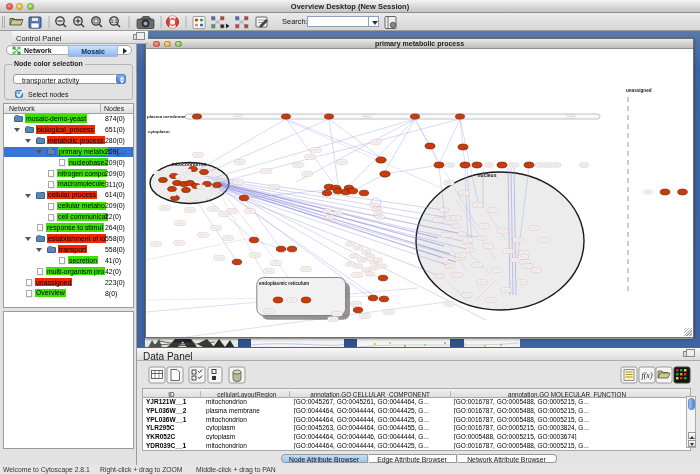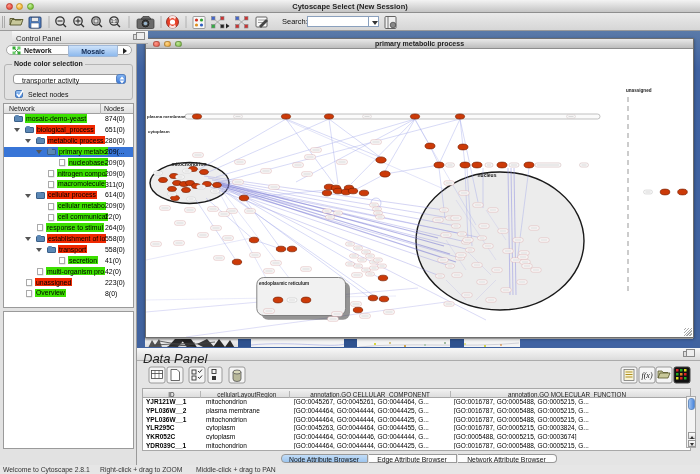--- a/index.html
+++ b/index.html
@@ -99,21 +99,21 @@
 .ilight { position:absolute; top:2px; width:6.5px; height:6.5px; border-radius:50%;
   border:0.5px solid rgba(0,0,0,0.25); }
 #canvas { position:absolute; left:0; top:11.5px; width:547px; height:287px; background:#fff; }
 #grip { position:absolute; right:1px; bottom:1px; width:8px; height:8px;
   background:repeating-linear-gradient(135deg,#fff,#fff 1px,#aaa 1px,#aaa 2px); }
 
 
 #dpanel { left:137px; top:348px; width:563px; height:117px; background:#e4e4e4; }
 #dpanel-hdr { position:absolute; left:0; top:0; width:563px; height:13px;
   background:linear-gradient(#f8f8f8,#dcdcdc); border-bottom:1px solid #ababab;
-  font-size:13px; color:#222; padding:2.5px 0 0 6px;font-style:italic; }
+  font-size:10px; color:#222; padding:2.5px 0 0 6px; }
 #dtable-hdr { position:absolute; left:5px; top:40px; width:549px; height:9.5px;
   background:linear-gradient(#f2f2f2,#ddd); border:1px solid #a8a8a8;
   font-size:6.3px; color:#222; }
 #dtable-bg { position:absolute; left:5px; top:49.5px; width:549px; height:53.5px;
   background:#fff; border:1px solid #a8a8a8; border-top:none; }
 .dhc { position:absolute; top:1.5px; text-align:center; border-right:1px solid #b5b5b5; height:9.5px; }
 .drow { position:absolute; left:5px; width:540px; height:8.64px; font-size:6.5px; color:#000; }
 .drow span { position:absolute; top:0.8px; white-space:nowrap; overflow:hidden; }
 .dc1 { left:4px; width:53px; font-weight:bold; }
 .dc2 { left:64px; width:82px; }
@@ -137,21 +137,21 @@
 #status { left:0; top:465px; width:700px; height:9px; background:#e6e6e6;
   font-size:6.8px; color:#333; }
 #status span { position:absolute; top:1px; }
 </style></head>
 <body>
 
 <div id="titlebar" class="abs">
   <div class="light" style="left:5.5px;background:radial-gradient(circle at 35% 30%,#ff9a8a,#ec6255 55%,#d83a2e);border:0.5px solid #c0392b;"></div>
   <div class="light" style="left:15.5px;background:radial-gradient(circle at 35% 30%,#ffe9a8,#f5bf4f 55%,#e3a21c);border:0.5px solid #c8921e;"></div>
   <div class="light" style="left:27px;background:radial-gradient(circle at 35% 30%,#c8f0a8,#8fd052 55%,#5ca826);border:0.5px solid #64a027;"></div>
-  <div class="t">Cytoscape Select (New Session)</div>
+  <div class="t">Overview Desktop (New Session)</div>
 </div>
 
 <div id="toolbar" class="abs">
   <svg class="abs" style="left:0;top:0" width="700" height="18" viewBox="0 0 700 18">
 
     <line x1="2.5" y1="3" x2="2.5" y2="15" stroke="#aaa" stroke-width="1"></line>
     <line x1="4.5" y1="3" x2="4.5" y2="15" stroke="#aaa" stroke-width="1"></line>
 
     <path d="M10 12 L12 6.5 L23 6.5 L21 12 Z M10 12 L10 5.5 L14 5.5 L15 7 L21 7" fill="#c8c89a" stroke="#55552a" stroke-width="0.9"></path>
 

